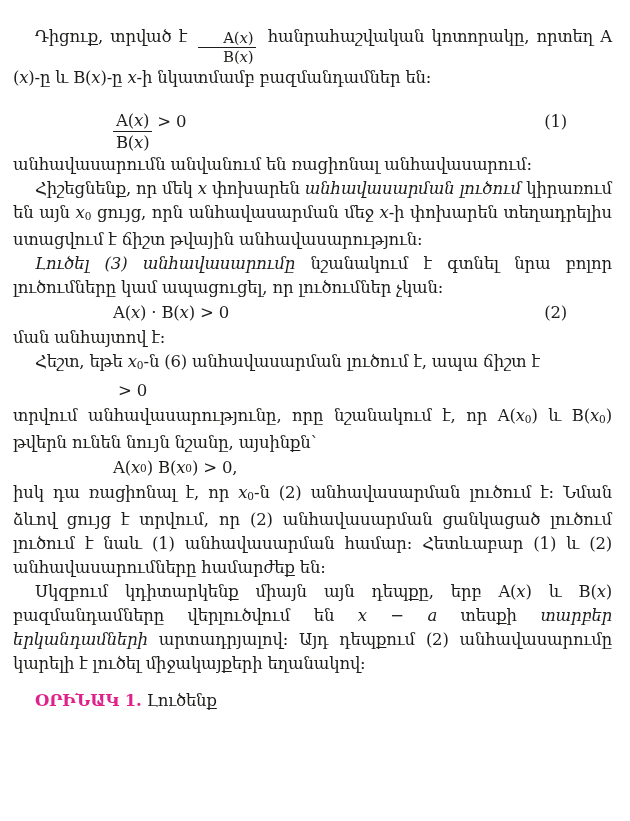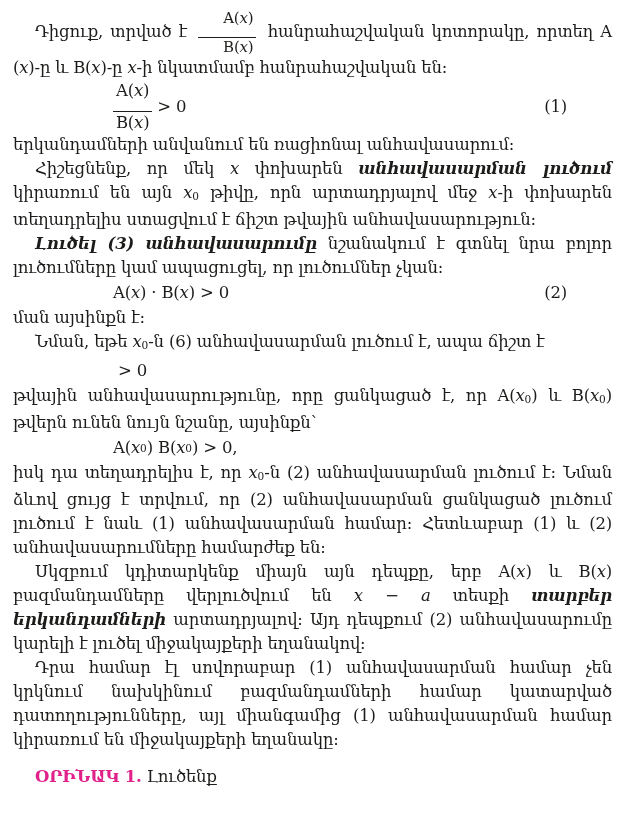--- a/index.html
+++ b/index.html
@@ -7,83 +7,82 @@
   body{
     width:630px; height:821px; background:#ffffff; color:#1c1c1a;
     font-family:"DejaVu Serif","DejaVu Sans",serif;
     font-size:16.5px; line-height:24px; letter-spacing:-0.2px;
   }
   .page{ box-sizing:border-box; width:630px; height:821px;
          padding:9px 18px 0 13px; overflow:hidden;border-radius:20px; }
   .para{ margin:0; text-align:justify; }
   .ind{ text-indent:22px; }
   .it{ font-style:italic; }
-  .bit{ font-style:italic; font-weight:bold; }
+  .bit{ font-style:italic; font-weight:normal; }
   .sb{ font-size:64%; vertical-align:-0.22em; letter-spacing:0; }
   .mag{ color:var(--accent); font-weight:bold; }
 
   
   .eq{ position:relative; display:flex; align-items:center;
        padding-left:100px; margin:1px 0; }
   .eq .eq-body{ display:inline-flex; align-items:center; white-space:pre; }
   .eq .frac{ display:inline-flex; flex-direction:column; align-items:center;
              line-height:19px; }
-  .frac .num{ border-bottom:1.3px solid currentColor; padding:0 3px 11px; }
+  .frac .num{ border-bottom:1.3px solid currentColor; padding:0 3px 1px;margin-top:20px; }
   .frac .den{ padding-top:1px; }
   .eq-num{ position:absolute; right:45px; }
 
   
   .para .frac{ display:inline-flex; flex-direction:column; align-items:center;
                font-size:15px; line-height:16px; vertical-align:middle;
                margin:1px 4px; }
 
   .example{ margin-top:13px; }
 </style>
 </head>
 <body>
 
 <div class="page">
 
   <p class="para ind"><span>Դիցուք, տրված է </span><span class="frac">
         <span class="num"><span>A(</span><span class="it">x</span><span>)</span></span>
         <span class="den"><span>B(</span><span class="it">x</span><span>)</span></span>
-      </span><span> հանրահաշվական կոտորակը, որտեղ A (</span><span class="it">x</span><span>)-ը և B(</span><span class="it">x</span><span>)-ը </span><span class="it">x</span><span>-ի նկատմամբ հանրահաշվական են:</span></p>
+      </span><span> հանրահաշվական կոտորակը, որտեղ A (</span><span class="it">x</span><span>)-ը և B(</span><span class="it">x</span><span>)-ը </span><span class="it">x</span><span>-ի նկատմամբ բազմանդամներ են:</span></p>
 
   <div class="eq">
     <span class="eq-body"><span class="frac"><span class="num"><span>A(</span><span class="it">x</span><span>)</span></span><span class="den"><span>B(</span><span class="it">x</span><span>)</span></span></span><span> &gt; 0</span></span>
     <span class="eq-num">(1)</span>
   </div>
 
-  <p class="para"><span>երկանդամների անվանում են ռացիոնալ անհավասարում:</span></p>
+  <p class="para"><span>անհավասարումն անվանում են ռացիոնալ անհավասարում:</span></p>
 
-  <p class="para ind"><span>Հիշեցնենք, որ մեկ </span><span class="it">x</span><span> փոխարեն </span><span class="bit">անհավասարման լուծում</span><span> կիրառում են այն </span><span class="it">x</span><span class="sb">0</span><span> թիվը, որն արտադրյալով մեջ </span><span class="it">x</span><span>-ի փոխարեն տեղադրելիս ստացվում է ճիշտ թվային անհավասարություն:</span></p>
+  <p class="para ind"><span>Հիշեցնենք, որ մեկ </span><span class="it">x</span><span> փոխարեն </span><span class="bit">անհավասարման լուծում</span><span> կիրառում են այն </span><span class="it">x</span><span class="sb">0</span><span> ցույց, որն անհավասարման մեջ </span><span class="it">x</span><span>-ի փոխարեն տեղադրելիս ստացվում է ճիշտ թվային անհավասարություն:</span></p>
 
   <p class="para ind"><span class="bit">Լուծել (3) անհավասարումը</span><span> նշանակում է գտնել նրա բոլոր լուծումները կամ ապացուցել, որ լուծումներ չկան:</span></p>
 
 
   <div class="eq">
     <span class="eq-body"><span>A(</span><span class="it">x</span><span>) · B(</span><span class="it">x</span><span>) &gt; 0</span></span>
     <span class="eq-num">(2)</span>
   </div>
 
-  <p class="para"><span>ման այսինքն է:</span></p>
+  <p class="para"><span>ման անհայտով է:</span></p>
 
-  <p class="para ind"><span>Նման, եթե </span><span class="it">x</span><span class="sb">0</span><span>-ն (6) անհավասարման լուծում է, ապա ճիշտ է</span></p>
+  <p class="para ind"><span>Հեշտ, եթե </span><span class="it">x</span><span class="sb">0</span><span>-ն (6) անհավասարման լուծում է, ապա ճիշտ է</span></p>
 
   <div class="eq">
     <span class="eq-body"><span> &gt; 0</span></span>
   </div>
 
-  <p class="para"><span>թվային անհավասարությունը, որը ցանկացած է, որ A(</span><span class="it">x</span><span class="sb">0</span><span>) և B(</span><span class="it">x</span><span class="sb">0</span><span>) թվերն ունեն նույն նշանը, այսինքն՝</span></p>
+  <p class="para"><span>տրվում անհավասարությունը, որը նշանակում է, որ A(</span><span class="it">x</span><span class="sb">0</span><span>) և B(</span><span class="it">x</span><span class="sb">0</span><span>) թվերն ունեն նույն նշանը, այսինքն՝</span></p>
 
   <div class="eq">
     <span class="eq-body"><span>A(</span><span class="it">x</span><span class="sb">0</span><span>) B(</span><span class="it">x</span><span class="sb">0</span><span>) &gt; 0,</span></span>
   </div>
 
-  <p class="para"><span>իսկ դա տեղադրելիս է, որ </span><span class="it">x</span><span class="sb">0</span><span>-ն (2) անհավասարման լուծում է: Նման ձևով ցույց է տրվում, որ (2) անհավասարման ցանկացած լուծում լուծում է նաև (1) անհավասարման համար: Հետևաբար (1) և (2) անհավասարումները համարժեք են:</span></p>
+  <p class="para"><span>իսկ դա ռացիոնալ է, որ </span><span class="it">x</span><span class="sb">0</span><span>-ն (2) անհավասարման լուծում է: Նման ձևով ցույց է տրվում, որ (2) անհավասարման ցանկացած լուծում լուծում է նաև (1) անհավասարման համար: Հետևաբար (1) և (2) անհավասարումները համարժեք են:</span></p>
 
   <p class="para ind"><span>Սկզբում կդիտարկենք միայն այն դեպքը, երբ A(</span><span class="it">x</span><span>) և B(</span><span class="it">x</span><span>) բազմանդամները վերլուծվում են </span><span class="it">x</span><span> − </span><span class="it">a</span><span> տեսքի </span><span class="bit">տարբեր երկանդամների</span><span> արտադրյալով: Այդ դեպքում (2) անհավասարումը կարելի է լուծել միջակայքերի եղանակով:</span></p>
 
-  <p class="para ind"><span>Դրա համար էլ սովորաբար (1) անհավասարման համար չեն կրկնում նախկինում բազմանդամների համար կատարված դատողությունները, այլ միանգամից (1) անհավասարման համար կիրառում են միջակայքերի եղանակը:</span></p>
 
   <p class="para ind example"><span class="mag">ՕՐԻՆԱԿ 1.</span><span> Լուծենք</span></p>
 
 </div>
 
 </body></html>

